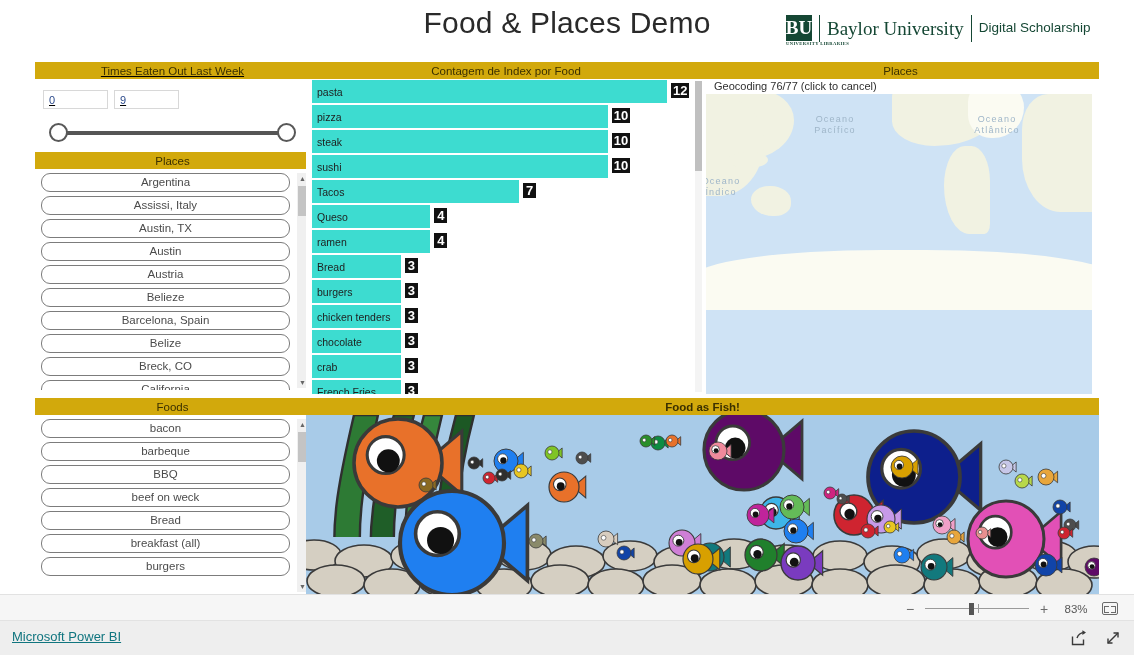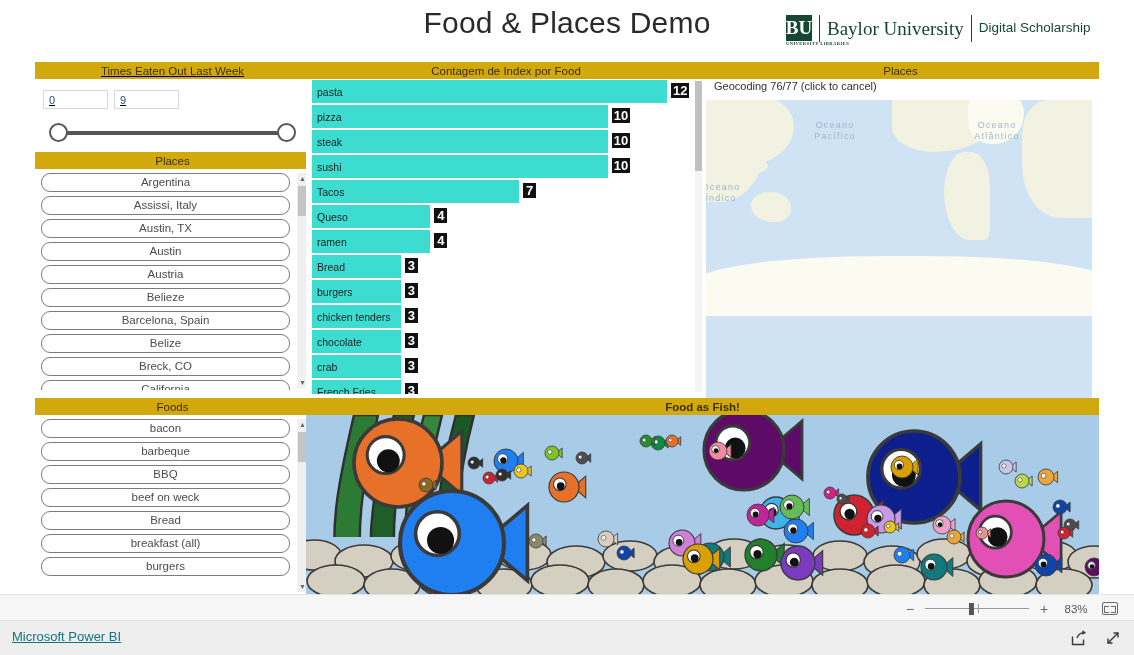--- a/index.html
+++ b/index.html
@@ -105,21 +105,21 @@
     background: #111; color: #fff; font-size: 13px; font-weight: bold;
     display: flex; align-items: center; justify-content: center; line-height: 1;
     font-family: "Liberation Sans", sans-serif;
   }
   #chart-scroll { position: absolute; right: 2px; top: 2px; width: 9px; bottom: 2px; background: #f4f4f4; }
   #chart-scroll .thumb { position: absolute; left: 0; top: 0; width: 9px; height: 90px; background: #c0c0c0; }
 
   
   #map-panel { left: 702px; top: 62px; width: 397px; height: 332px; }
   #geocode-status {
-    height: 21px; font-size: 11px; color: #2f2f2f; padding: 1px 0 0 12px;
+    height: 15px; font-size: 11px; color: #2f2f2f; padding: 1px 0 0 12px;
     white-space: nowrap; font-family: "Liberation Sans", sans-serif;
   }
   #map-canvas {
     position: relative; height: calc(100% - 17px - 15px); margin: 0 7px 0 4px;
     background: #cfe3f5; overflow: hidden;
   }
   .landmass { position: absolute; background: #f1f2e2; }
   .ocean-label {
     position: absolute; color: #9fb6c9; font-size: 9px; text-align: center;
     letter-spacing: 1.2px; line-height: 11px; white-space: nowrap;

